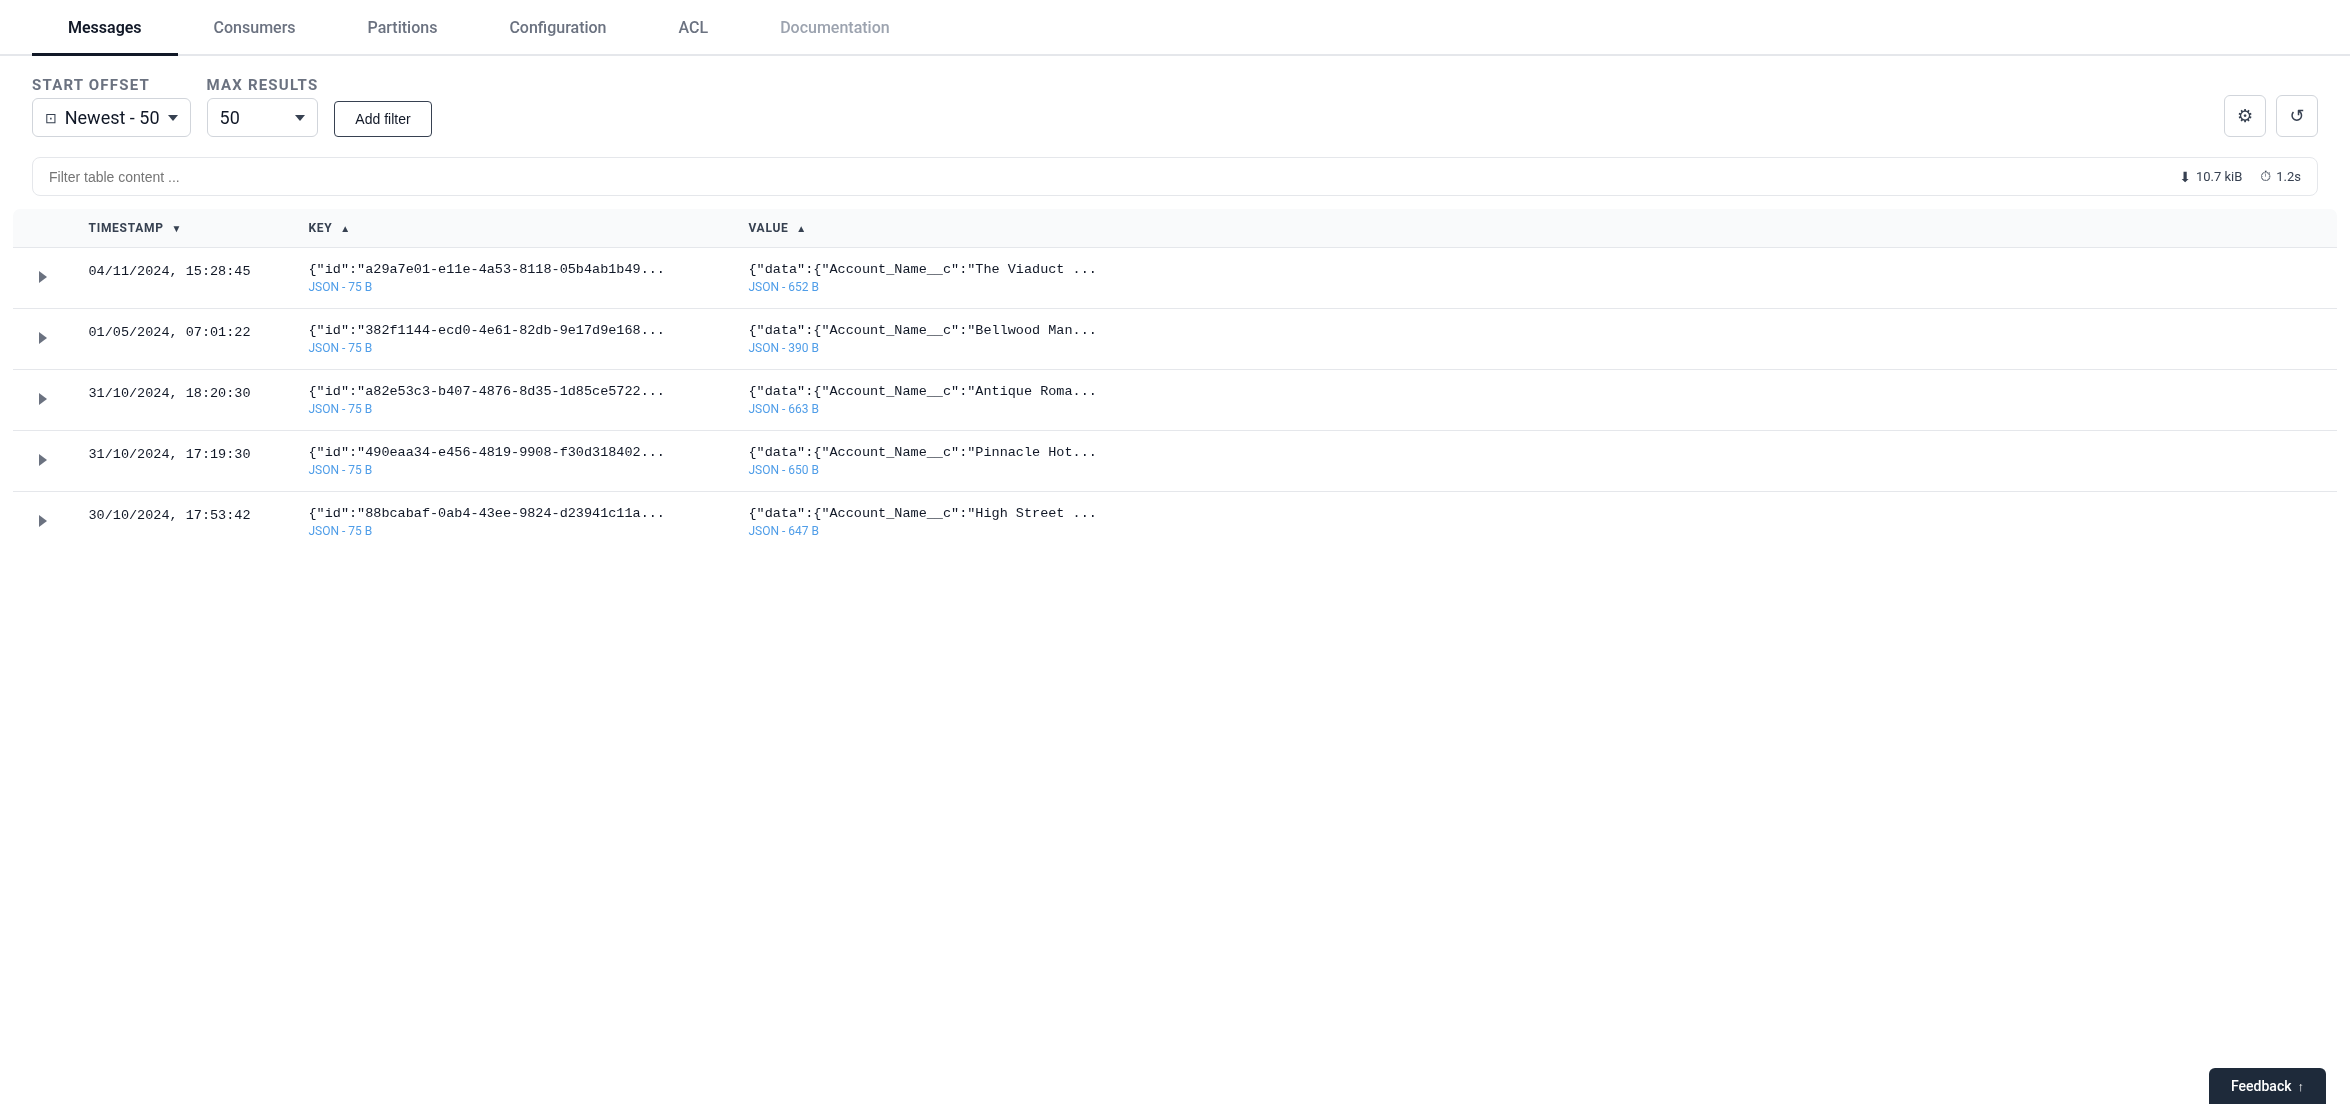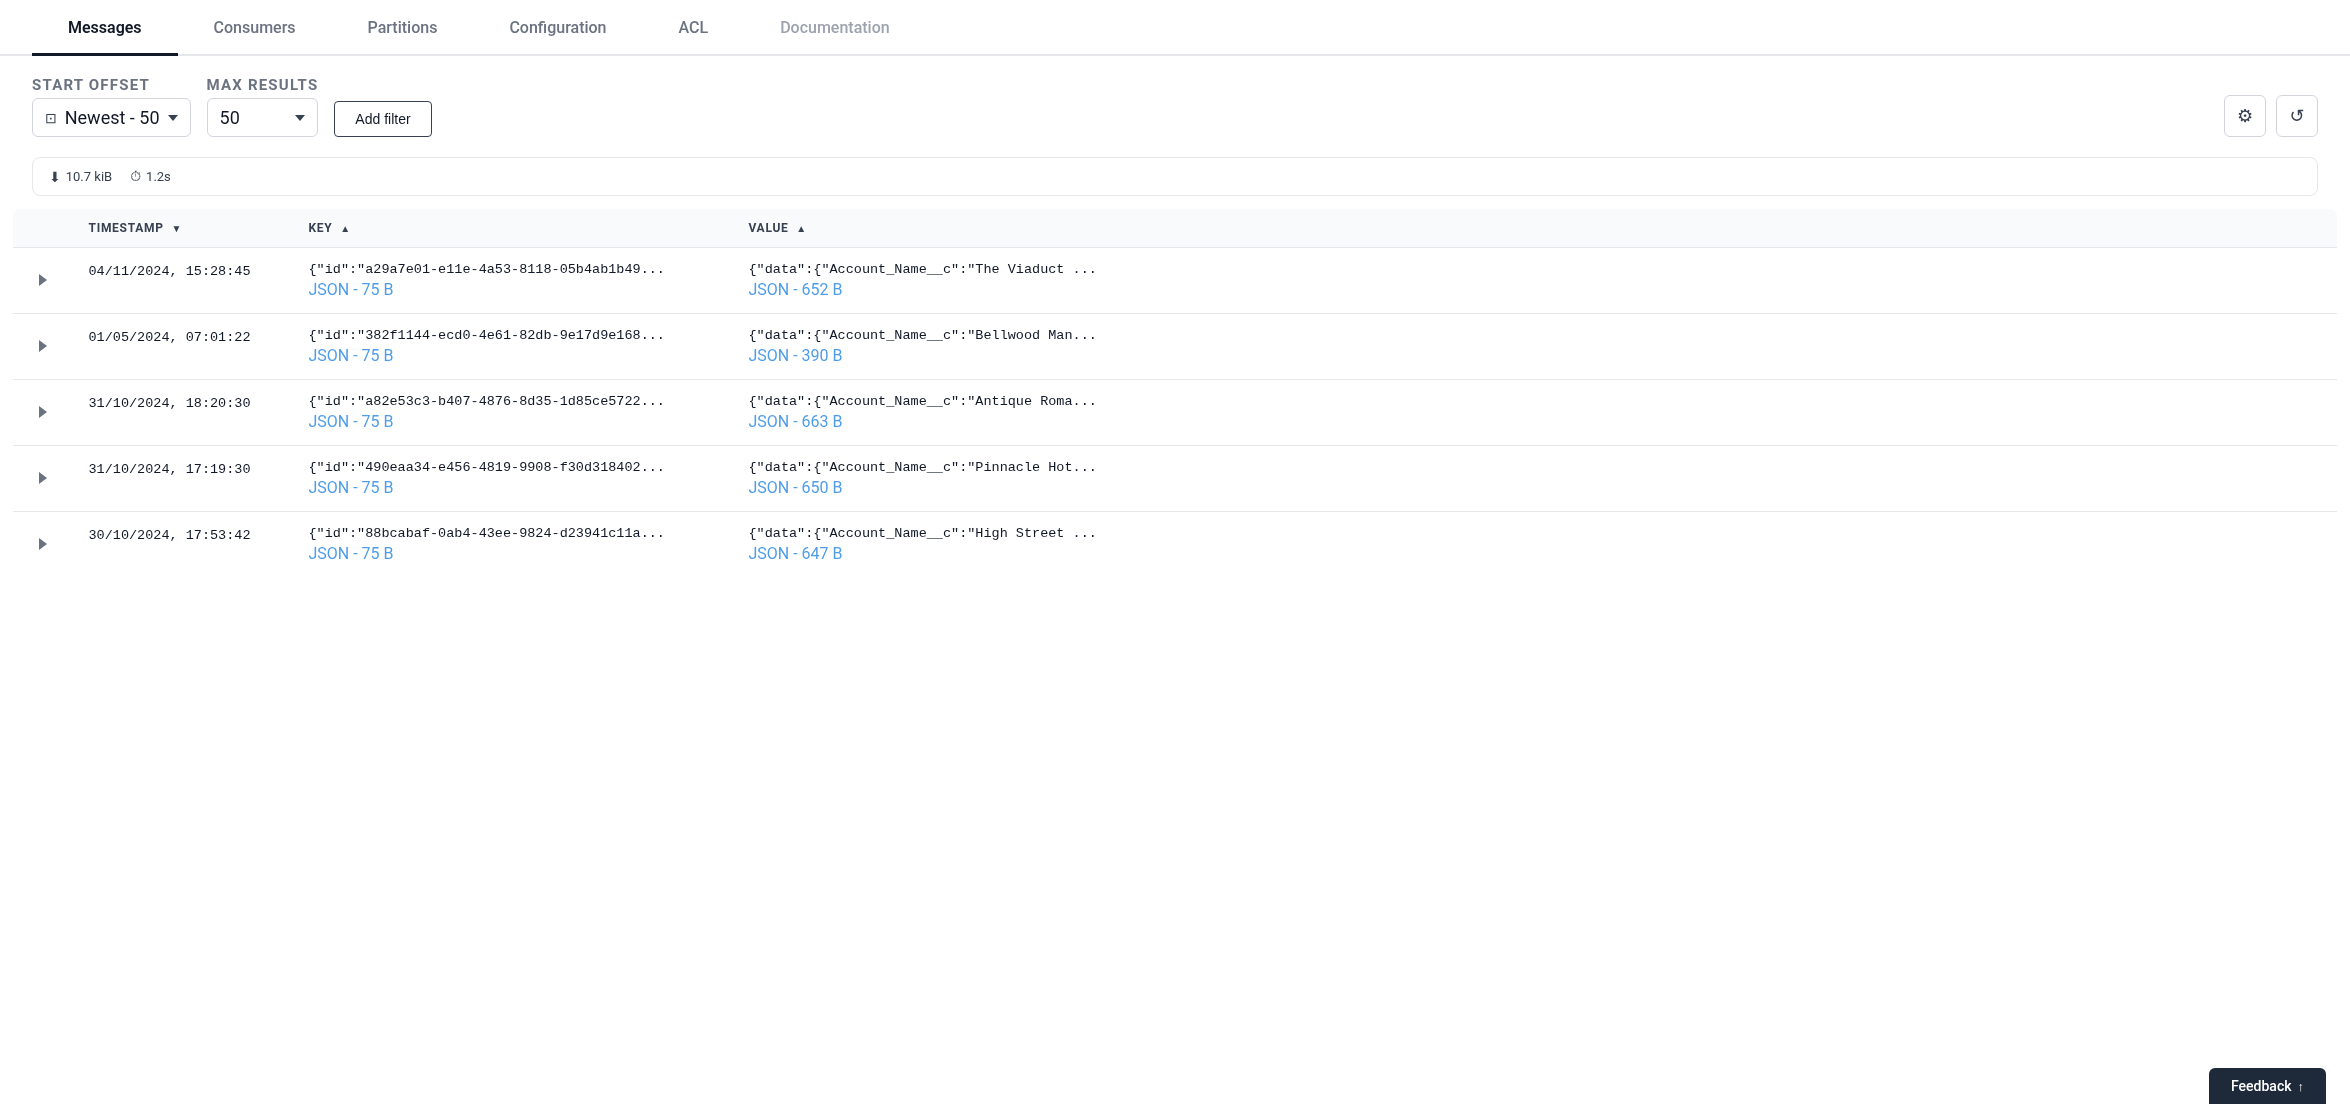--- a/index.html
+++ b/index.html
@@ -202,21 +202,21 @@
       border-left: 8px solid #6b7280;
       cursor: pointer;
     }
     .cell-main {
       font-size: 13.5px;
       color: #111827;
       font-family: 'Courier New', Courier, monospace;
       white-space: nowrap;
     }
     .cell-sub {
-      font-size: 16px;
+      font-size: 12px;
       color: #4f9de8;
       margin-top: 3px;
       font-family: -apple-system, BlinkMacSystemFont, 'Segoe UI', Roboto, sans-serif;
     }
 
     
     .feedback-btn {
       position: fixed;
       bottom: 0;
       right: 24px;
@@ -270,20 +270,21 @@
       <span>⚙</span>
     </button>
     <button class="icon-btn">
       <span>↺</span>
     </button>
   </div>
 </div>
 
 <div class="filter-bar">
   <div class="filter-input-wrapper">
+    <input class="filter-input" type="text" placeholder="Filter table content ..." style="">
     <div class="filter-meta">
       <div class="filter-meta-item">
         <span class="meta-icon">⬇</span>
         <span>10.7 kiB</span>
       </div>
       <div class="filter-meta-item">
         <span class="meta-icon">⏱</span>
         <span>1.2s</span>
       </div>
     </div>

